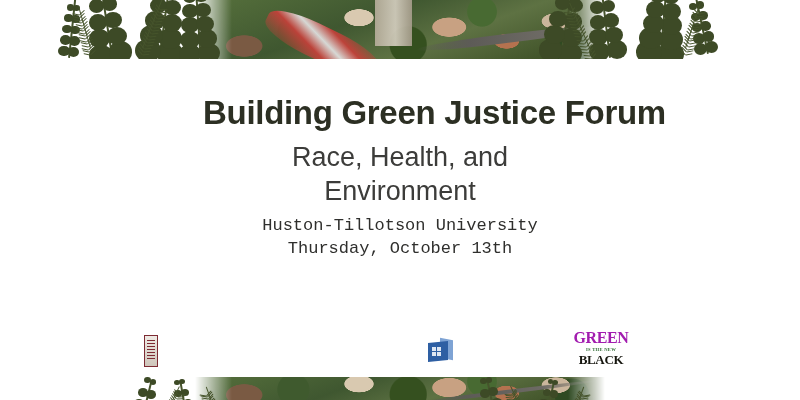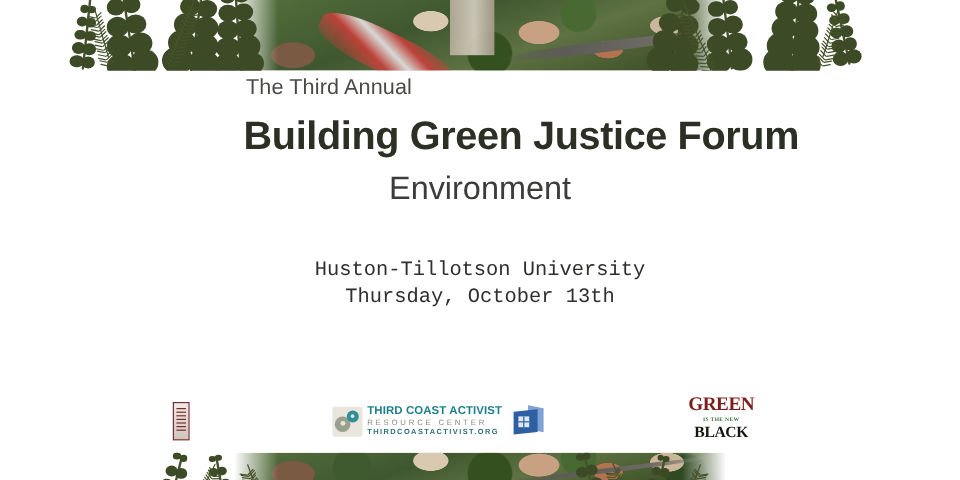--- a/index.html
+++ b/index.html
@@ -247,21 +247,21 @@
   }
   .dp-sub {
     font-size: 5px; font-weight: bold; color: #4b4b4b;
     letter-spacing: 1.6px; margin-top: .5px;
   }
 
   
   .logo-gb { left: 570px; width: 62px; text-align: center; padding-top: 2px; }
   .gb-green {
     font-family: "Liberation Serif", serif;
-    font-size: 16px; font-weight: bold; color: #7f1d1d;
+    font-size: 16px; font-weight: bold; color: #a21caf;
     letter-spacing: -.4px; line-height: 1;
   }
   .gb-mid {
     font-family: "Liberation Serif", serif;
     font-size: 4.6px; font-weight: bold; color: #2f6b33;
     letter-spacing: .3px; line-height: 1.15; margin: 1px 0;
   }
   .gb-black {
     font-family: "Liberation Serif", serif;
     font-size: 13px; font-weight: bold; color: #16160f;
@@ -492,50 +492,39 @@
         <span class="stem" style="left: 161.55px; top: 12.4543px; width: 1px; height: 7px; transform-origin: center bottom; transform: rotate(-44deg);"></span>
         <span class="stem" style="left: 162.438px; top: 9.71998px; width: 1px; height: 7px; transform-origin: center bottom; transform: rotate(80deg);"></span>
         <span class="stem" style="left: 162.438px; top: 9.71998px; width: 1px; height: 7px; transform-origin: center bottom; transform: rotate(-44deg);"></span>
         <span class="stem" style="left: 163.326px; top: 6.98569px; width: 1px; height: 7px; transform-origin: center bottom; transform: rotate(80deg);"></span>
         <span class="stem" style="left: 163.326px; top: 6.98569px; width: 1px; height: 7px; transform-origin: center bottom; transform: rotate(-44deg);"></span>
       </div>
   </div>
 
   <div class="content">
 
-    <div class="kicker">The Third Annual</div>
 
     <div class="headline">Building Green Justice Forum</div>
 
     <div class="subtitle">
+      <div>Race, Health, and</div>
       <div>Environment</div>
     </div>
 
     <div class="details">
       <div>Huston-Tillotson University</div>
       <div>Thursday, October 13th</div>
     </div>
 
     <div class="sponsors">
 
       <div class="logo logo-ht">
         <div class="ht-tower"></div>
       </div>
 
-      <div class="logo logo-tca">
-        <div class="tca-mark">
-          <span class="gear gear-a"></span>
-          <span class="gear gear-b"></span>
-        </div>
-        <div class="tca-text">
-          <div class="tca-l1">THIRD COAST ACTIVIST</div>
-          <div class="tca-l2">RESOURCE CENTER</div>
-          <div class="tca-l3">THIRDCOASTACTIVIST.ORG</div>
-        </div>
-      </div>
 
       <div class="logo logo-dp">
         <div class="dp-mark">
           <span class="dp-lid"></span>
           <span class="dp-body"></span>
           <span class="dp-win"></span>
         </div>
       </div>
 
       <div class="logo logo-gb">

